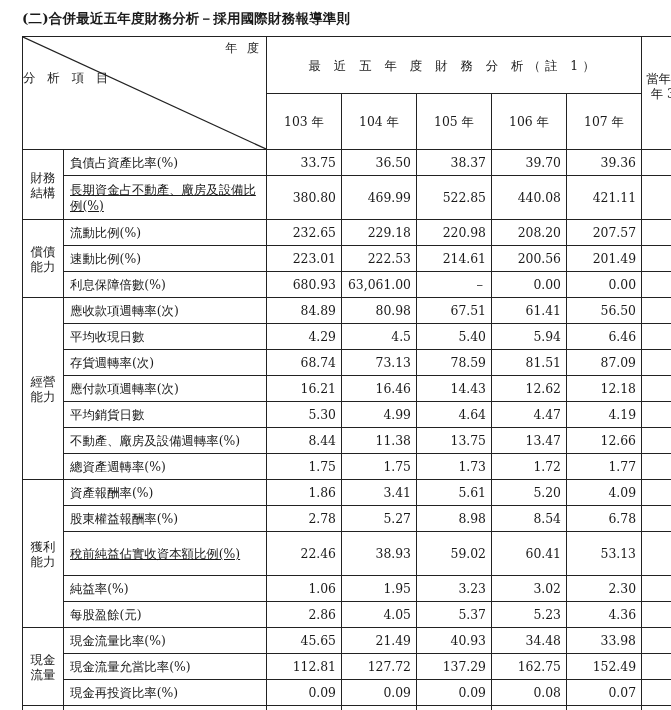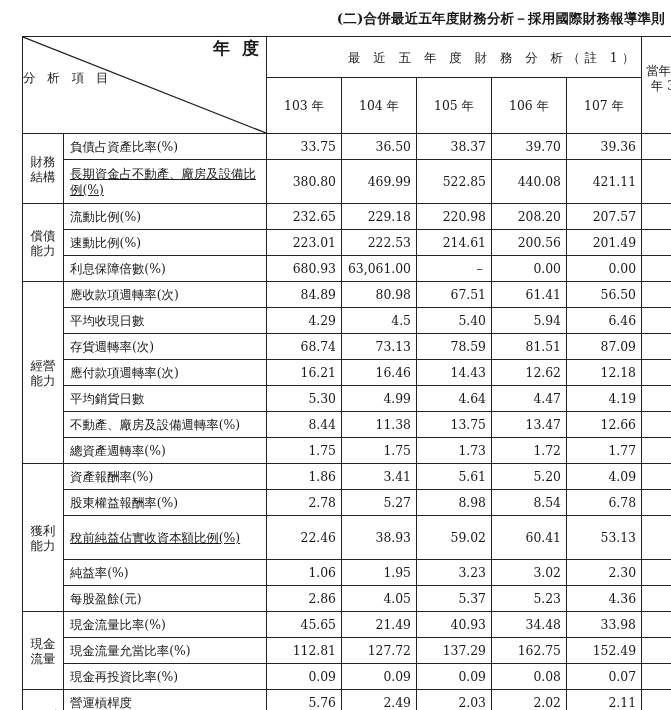--- a/index.html
+++ b/index.html
@@ -21,21 +21,20 @@
     box-sizing: border-box;
     padding: 9px 6px 0 6px;
   }
   .doc-title {
     font-size: 13.5px;
     font-weight: bold;
     letter-spacing: 0.2px;
     margin: 0 0 9px 16px;
     line-height: 18px;
     white-space: nowrap;
-    text-align: right;
   }
   table.fin {
     border-collapse: collapse;
     table-layout: fixed;
     width: 644px;
     margin-left: 16px;
     border: 1.6px solid #111;
   }
   table.fin td, table.fin th {
     border: 1px solid #222;
@@ -61,39 +60,38 @@
   .hdr-diag .diag-line {
     position: absolute;
     top: 0; left: 0;
     width: 100%; height: 100%;
     pointer-events: none;
   }
   .hdr-diag .lbl-year {
     position: absolute;
     top: 4px;
     right: 4px;
-    font-size: 17px;
+    font-size: 12px;
     letter-spacing: 3px;
     white-space: nowrap;
-    font-weight: bold;
   }
   .hdr-diag .lbl-item {
     position: absolute;
     left: 0;
     top: 33px;
     font-size: 12.4px;
     letter-spacing: 4px;
     white-space: nowrap;
   }
   .hdr-span {
     height: 24px;
-    text-align: right;
+    text-align: center;
     font-size: 12.4px;
     letter-spacing: 4.5px;
-    padding: 8px 2px !important;
+    padding: 16px 2px !important;
     white-space: nowrap;
   }
   .hdr-yr {
     height: 55px;
     text-align: center;
     font-size: 12.8px;
     white-space: nowrap;
     margin-left: 39px;
   }
   .hdr-cur {

